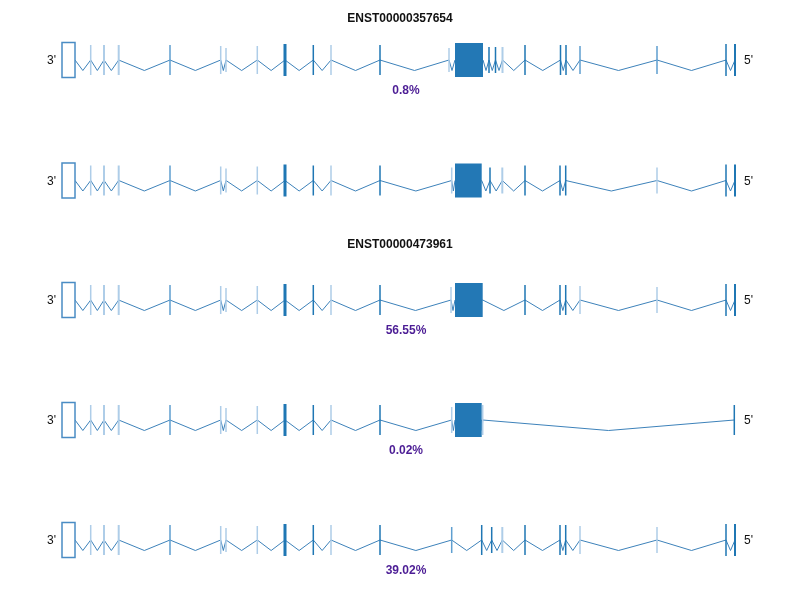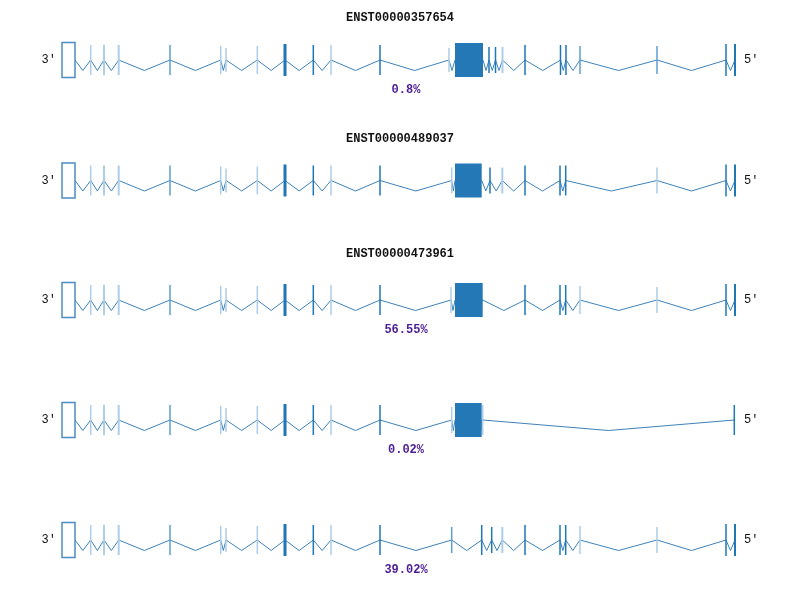--- a/index.html
+++ b/index.html
@@ -1,17 +1,17 @@
 <!DOCTYPE html>
 <html><head>
 <meta charset="utf-8">
 <style>
   html,body{margin:0;padding:0;background:#ffffff;}
   .figure{position:relative;width:800px;height:600px;background:#ffffff;overflow:hidden;
-          font-family:Liberation Mono, monospace;}
+          font-family:Liberation Sans, sans-serif;}
   svg.canvas{position:absolute;left:0;top:0;}
   .track-title{position:absolute;left:0;width:800px;height:16px;line-height:16px;
                text-align:center;font-size:12px;font-weight:bold;color:#111;}
   .track-pct{position:absolute;left:6px;width:800px;height:16px;line-height:16px;
              text-align:center;font-size:12px;font-weight:bold;color:#4c1d95;}
   .end-label{position:absolute;height:16px;line-height:16px;font-size:12px;color:#111;}
   .end-label.left{left:28px;width:28px;text-align:right;}
   .end-label.right{left:744px;width:30px;text-align:left;}
 </style>
 </head>
@@ -130,25 +130,24 @@
       <rect x="725.25" y="524" width="1.5" height="32" fill="#1f77b4"></rect>
       <rect x="734" y="524" width="2" height="32" fill="#1f77b4"></rect>
       <rect x="62" y="522.5" width="13" height="35" fill="#ffffff" stroke="#4a8cc4" stroke-width="1.5"></rect>
     </svg>
 
   <div class="track-title" style="top:10px">ENST00000357654</div>
   <div class="track-pct" style="top:82px">0.8%</div>
   <div class="end-label left" style="top:52px">3'</div>
   <div class="end-label right" style="top:52px">5'</div>
 
-  <div class="track-title" style="top:130.5px">ENST00000489037</div>
   <div class="end-label left" style="top:172.5px">3'</div>
   <div class="end-label right" style="top:172.5px">5'</div>
 
-  <div class="track-title" style="top:246px">ENST00000473961</div>
+  <div class="track-title" style="top:236px">ENST00000473961</div>
   <div class="track-pct" style="top:322px">56.55%</div>
   <div class="end-label left" style="top:292px">3'</div>
   <div class="end-label right" style="top:292px">5'</div>
 
   <div class="track-pct" style="top:442px">0.02%</div>
   <div class="end-label left" style="top:412px">3'</div>
   <div class="end-label right" style="top:412px">5'</div>
 
   <div class="track-pct" style="top:562px">39.02%</div>
   <div class="end-label left" style="top:532px">3'</div>

